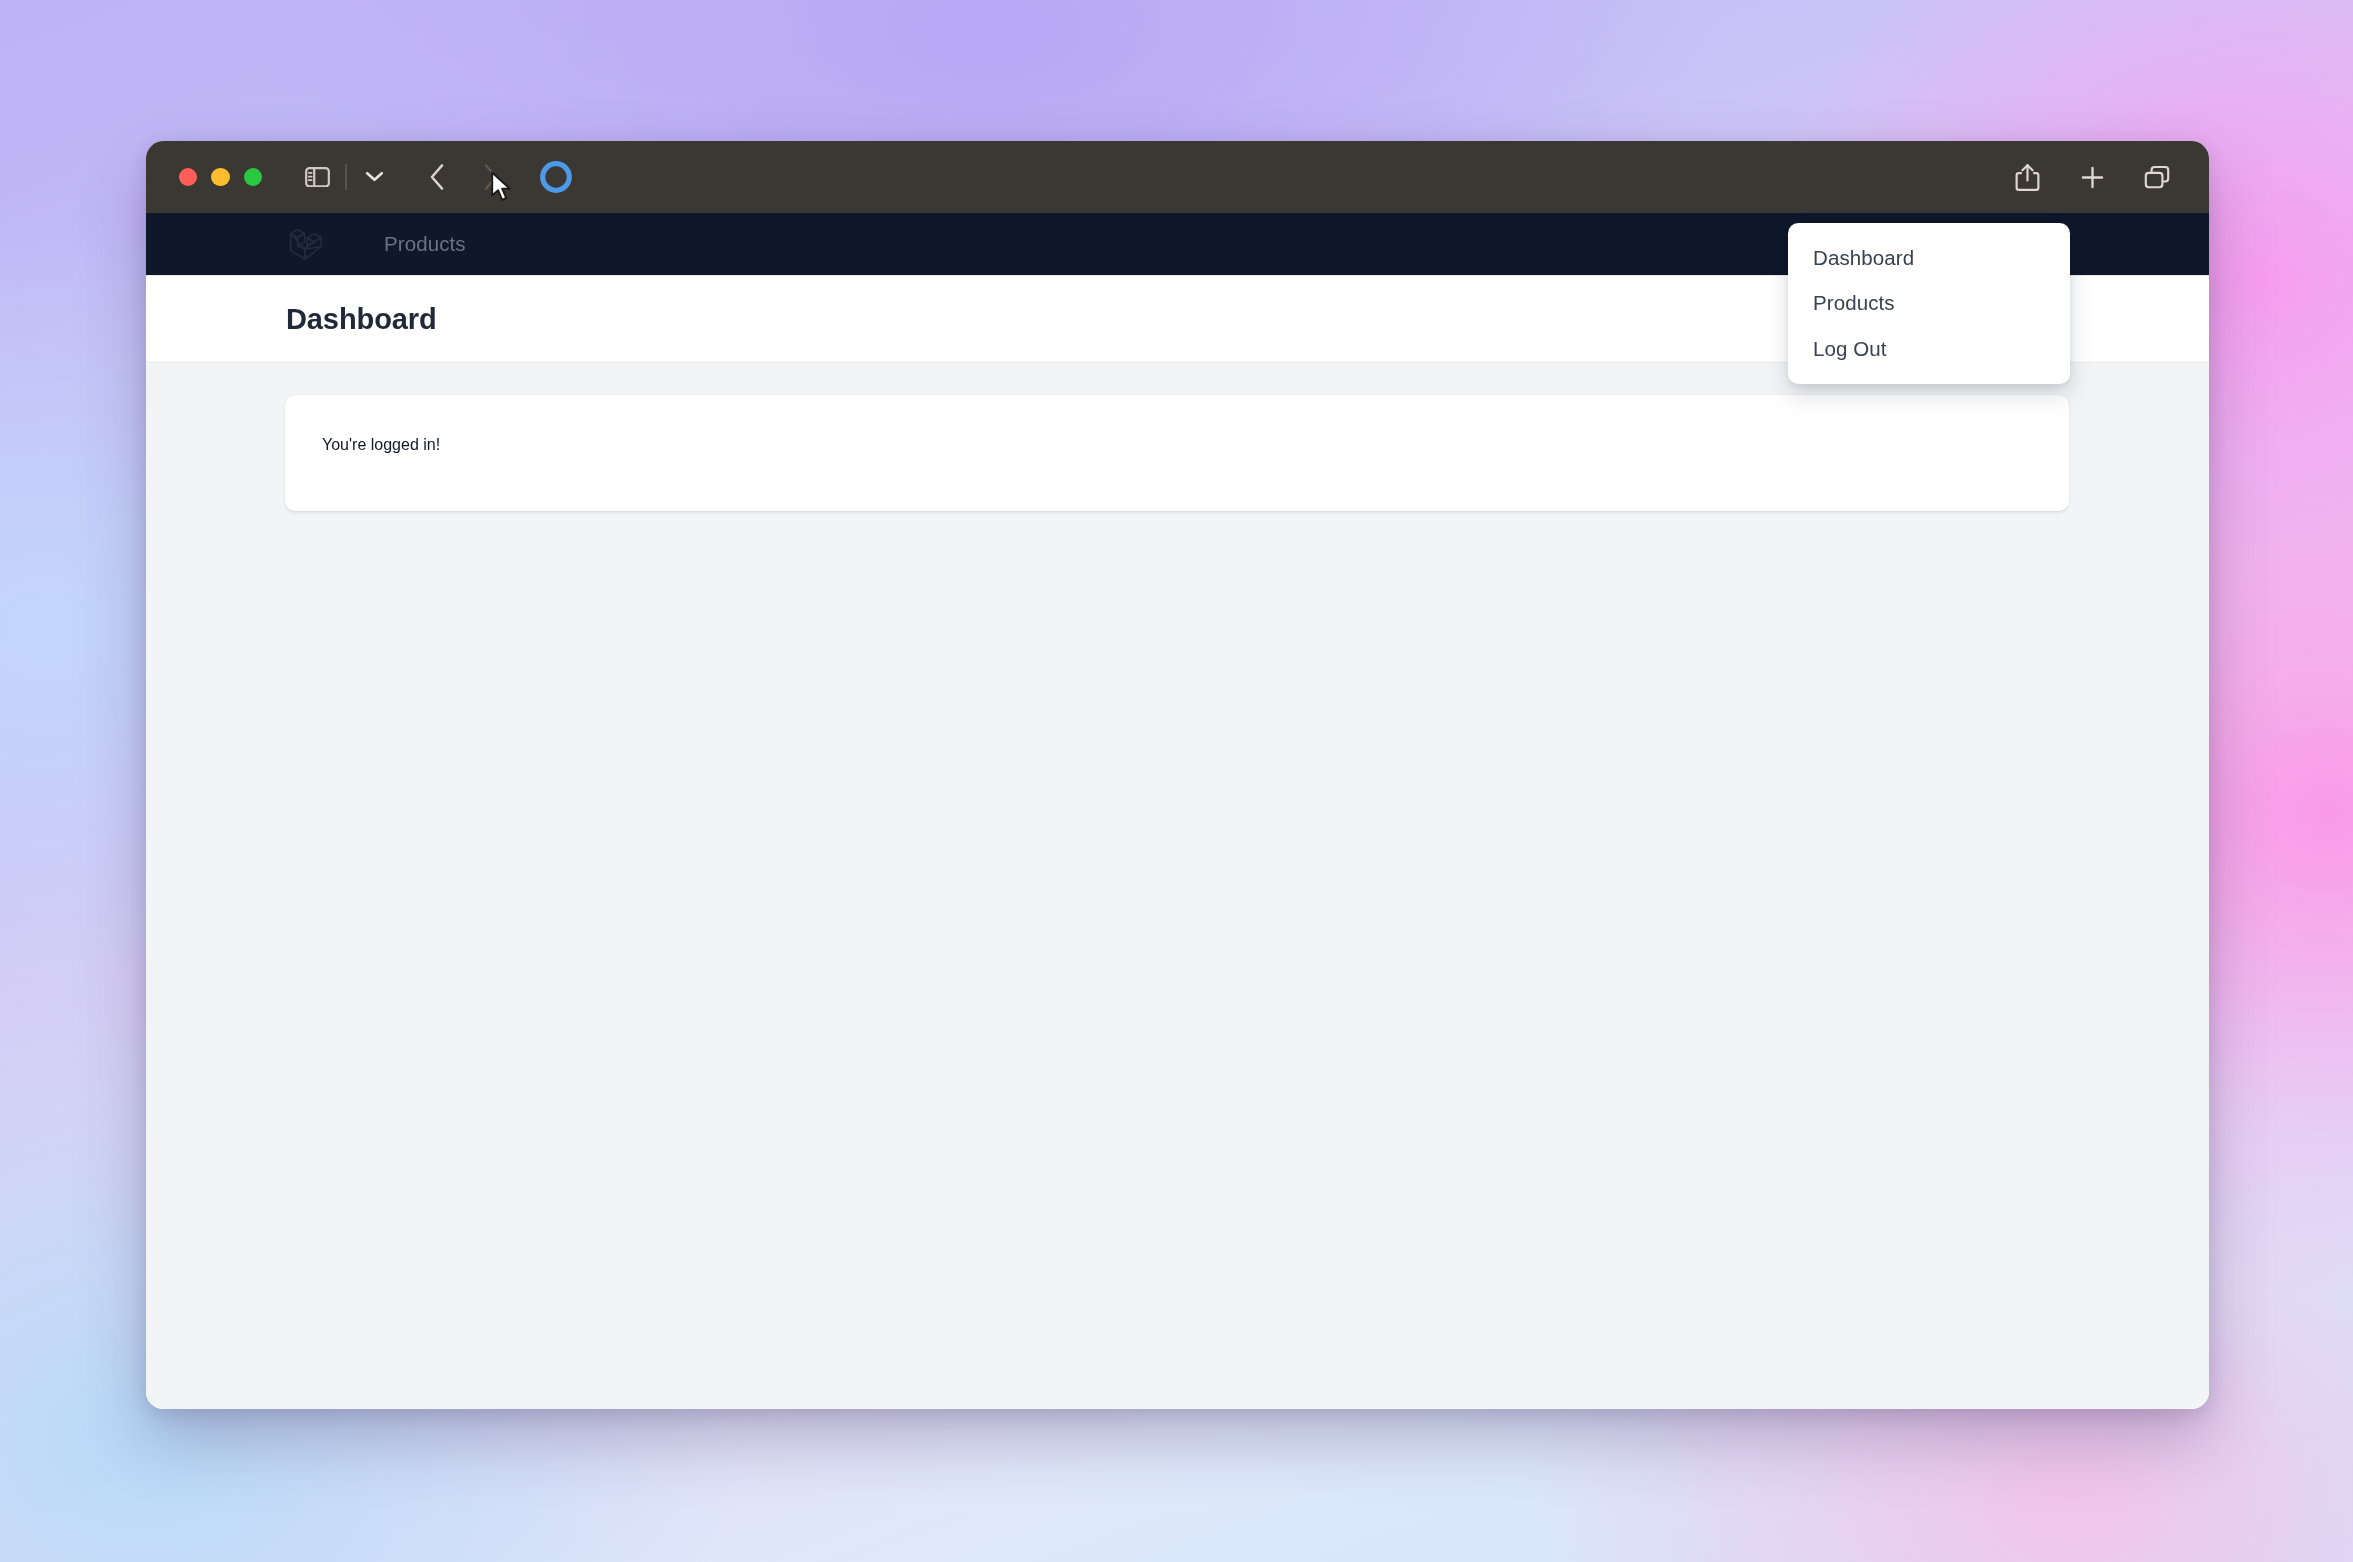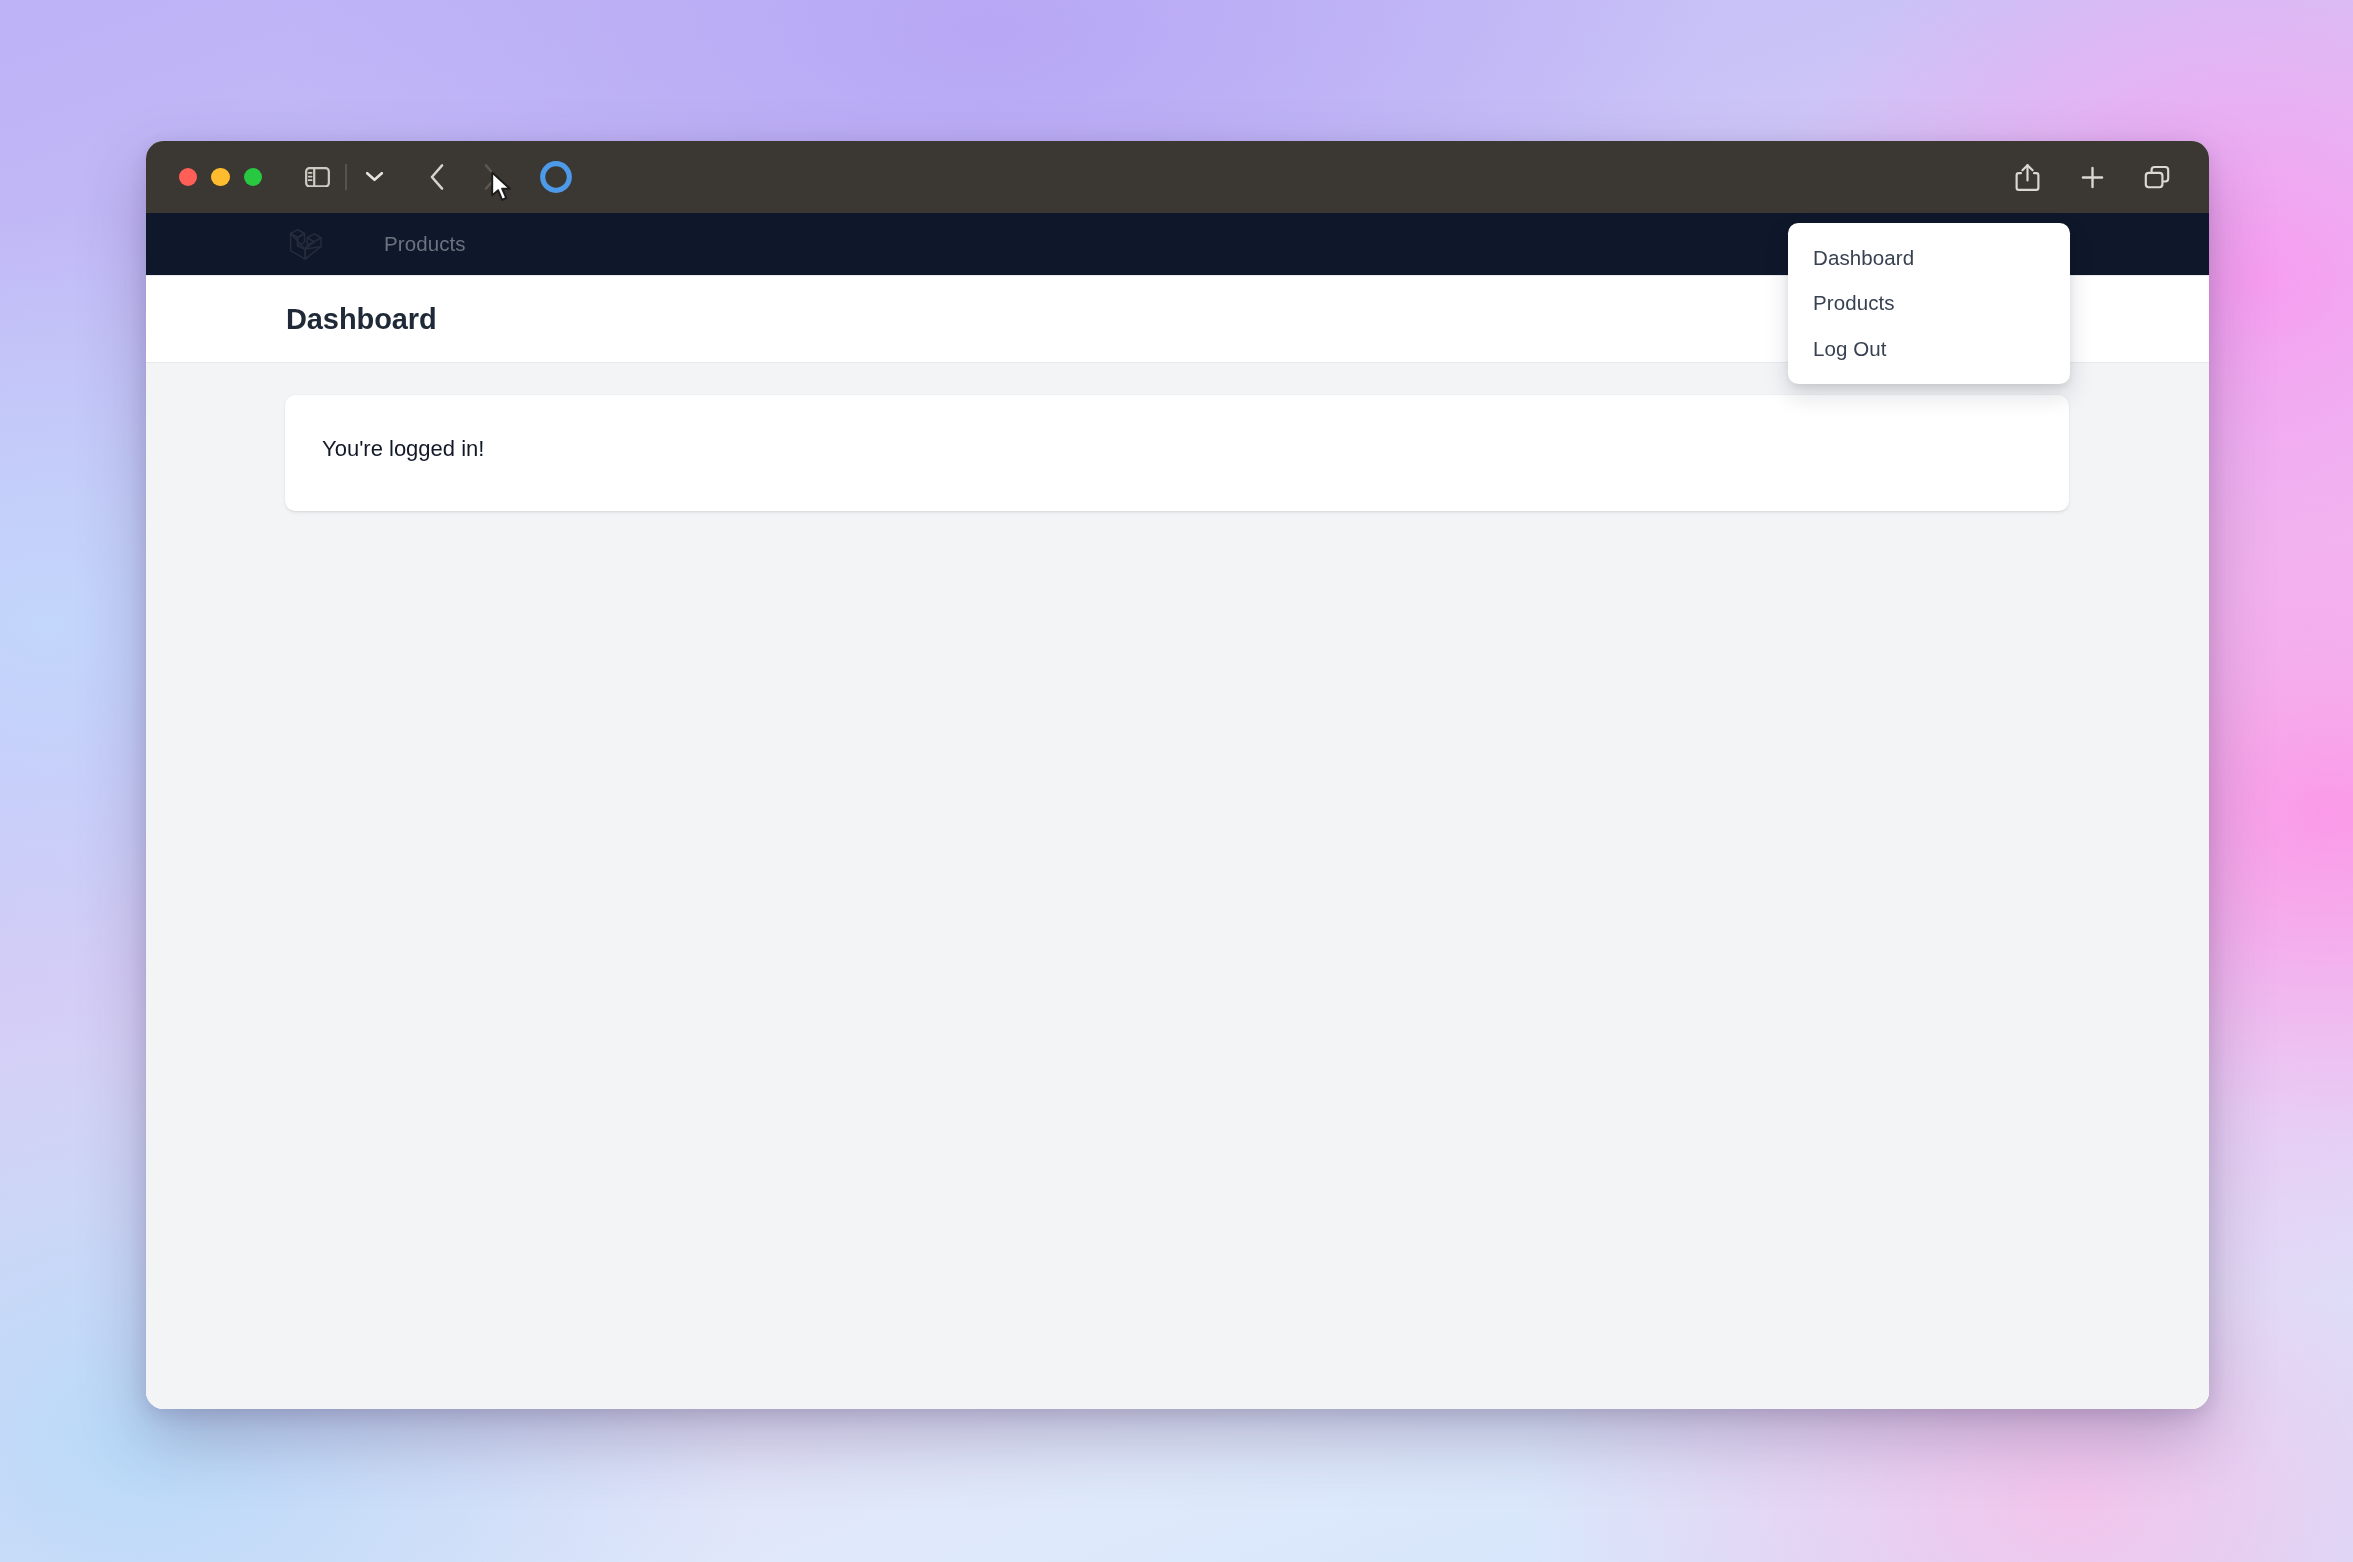--- a/index.html
+++ b/index.html
@@ -189,21 +189,21 @@
     width: 1784px;
     height: 116px;
     background: #ffffff;
     border-radius: 10.3px;
     box-shadow: 0 1.5px 3.7px rgba(16,24,40,0.07), 0 0.7px 1.5px rgba(16,24,40,0.05);
   }
   .card-text {
     position: absolute;
     left: 37px;
     top: 41px;
-    font-size: 22px;
+    font-size: 16px;
     color: #111827;
   }
 
   
   .dropdown {
     position: absolute;
     left: 1642px;
     top: 9.5px;
     width: 282px;
     background: #ffffff;

